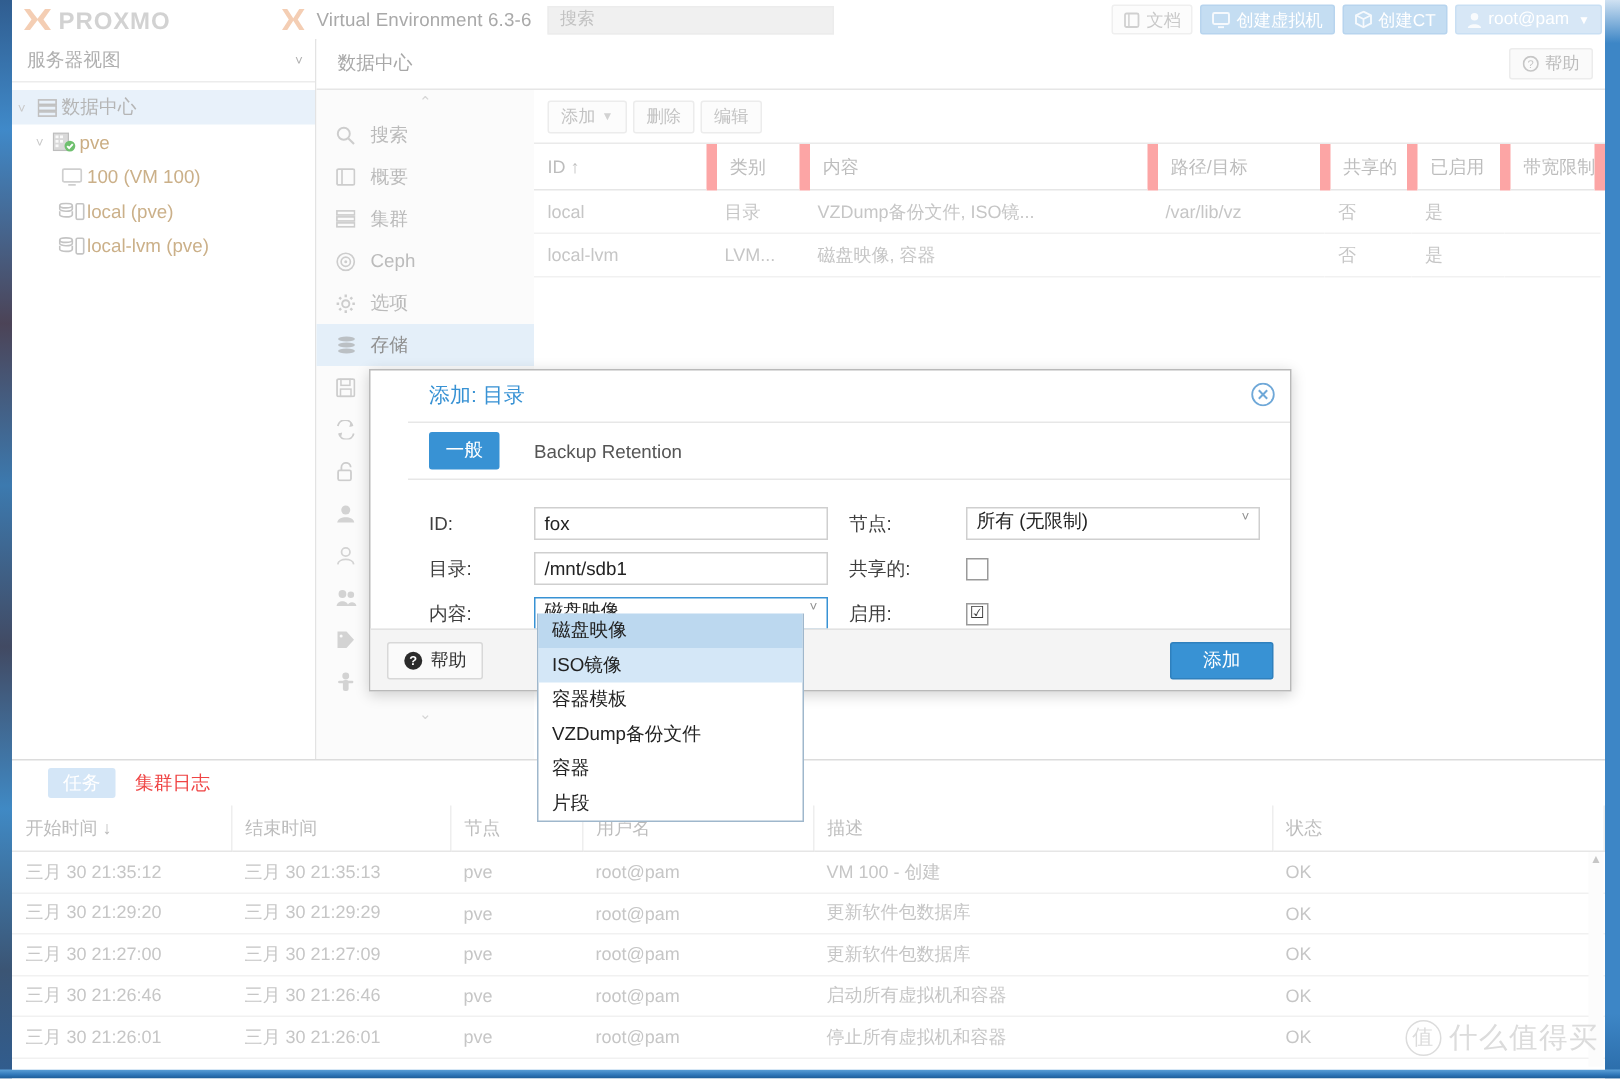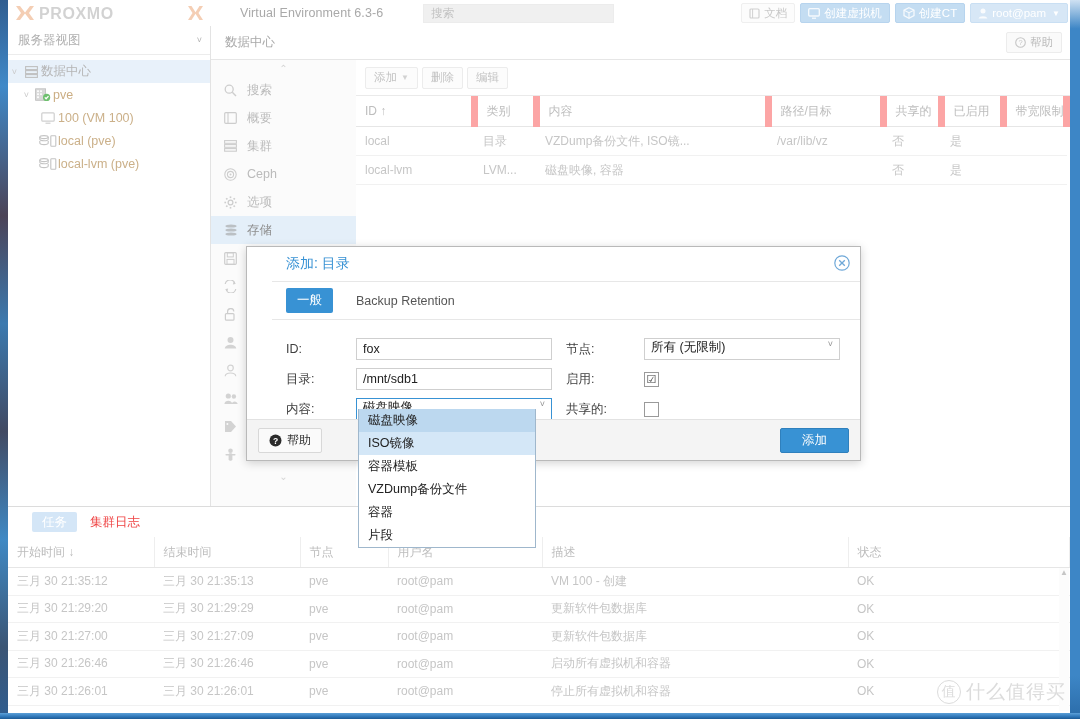--- a/index.html
+++ b/index.html
@@ -25,21 +25,21 @@
   }
   .edge-bottom {
     position:absolute; left:0; bottom:0; width:1080px; height:6px;
     background: linear-gradient(180deg,#5ca0d8 0%, #2e76b8 60%, #1d5a94 100%);
   }
 
   
   .header {
     position:absolute; left:8px; top:0; right:10px; height:26px;
     background:#ffffff; border-bottom:1px solid #dcdcdc;
-    display:flex; align-items:center;gap:29px;
+    display:flex; align-items:center;
   }
   .logo { display:flex; align-items:center; margin-left:6px; opacity:.45; }
   .logo svg { display:block; }
   .brand-ver {
     margin-left:7px; color:#a9a9a9; font-size:12.5px; letter-spacing:.1px;
   }
   .search-box {
     margin-left:11px; width:175px; height:17px; line-height:17px;
     background:#f0f0f0; border:1px solid #ececec; color:#c2c2c2;
     padding:0 7px; font-size:11.5px;
@@ -704,26 +704,26 @@
 
       <div class="col right">
         <div class="frow">
           <span class="flabel">节点:</span>
           <div class="fselect">
             <span>所有 (无限制)</span>
             <span class="cv">˅</span>
           </div>
         </div>
         <div class="frow">
+          <span class="flabel">共享的:</span>
+          <div class="checkbox"></div>
+        </div>
+        <div class="frow">
           <span class="flabel">启用:</span>
           <div class="checkbox">☑</div>
-        </div>
-        <div class="frow">
-          <span class="flabel">共享的:</span>
-          <div class="checkbox"></div>
         </div>
       </div>
     </div>
 
     <div class="dlg-foot">
       <div class="foot-help">
         <svg width="13" height="13" viewBox="0 0 13 13">
             <circle cx="6.5" cy="6.5" r="6" fill="#2b2b2b"></circle>
             <text x="6.5" y="9.6" font-size="8.6" fill="#ffffff" text-anchor="middle" font-family="Liberation Sans, sans-serif" font-weight="bold">?</text>
           </svg>

